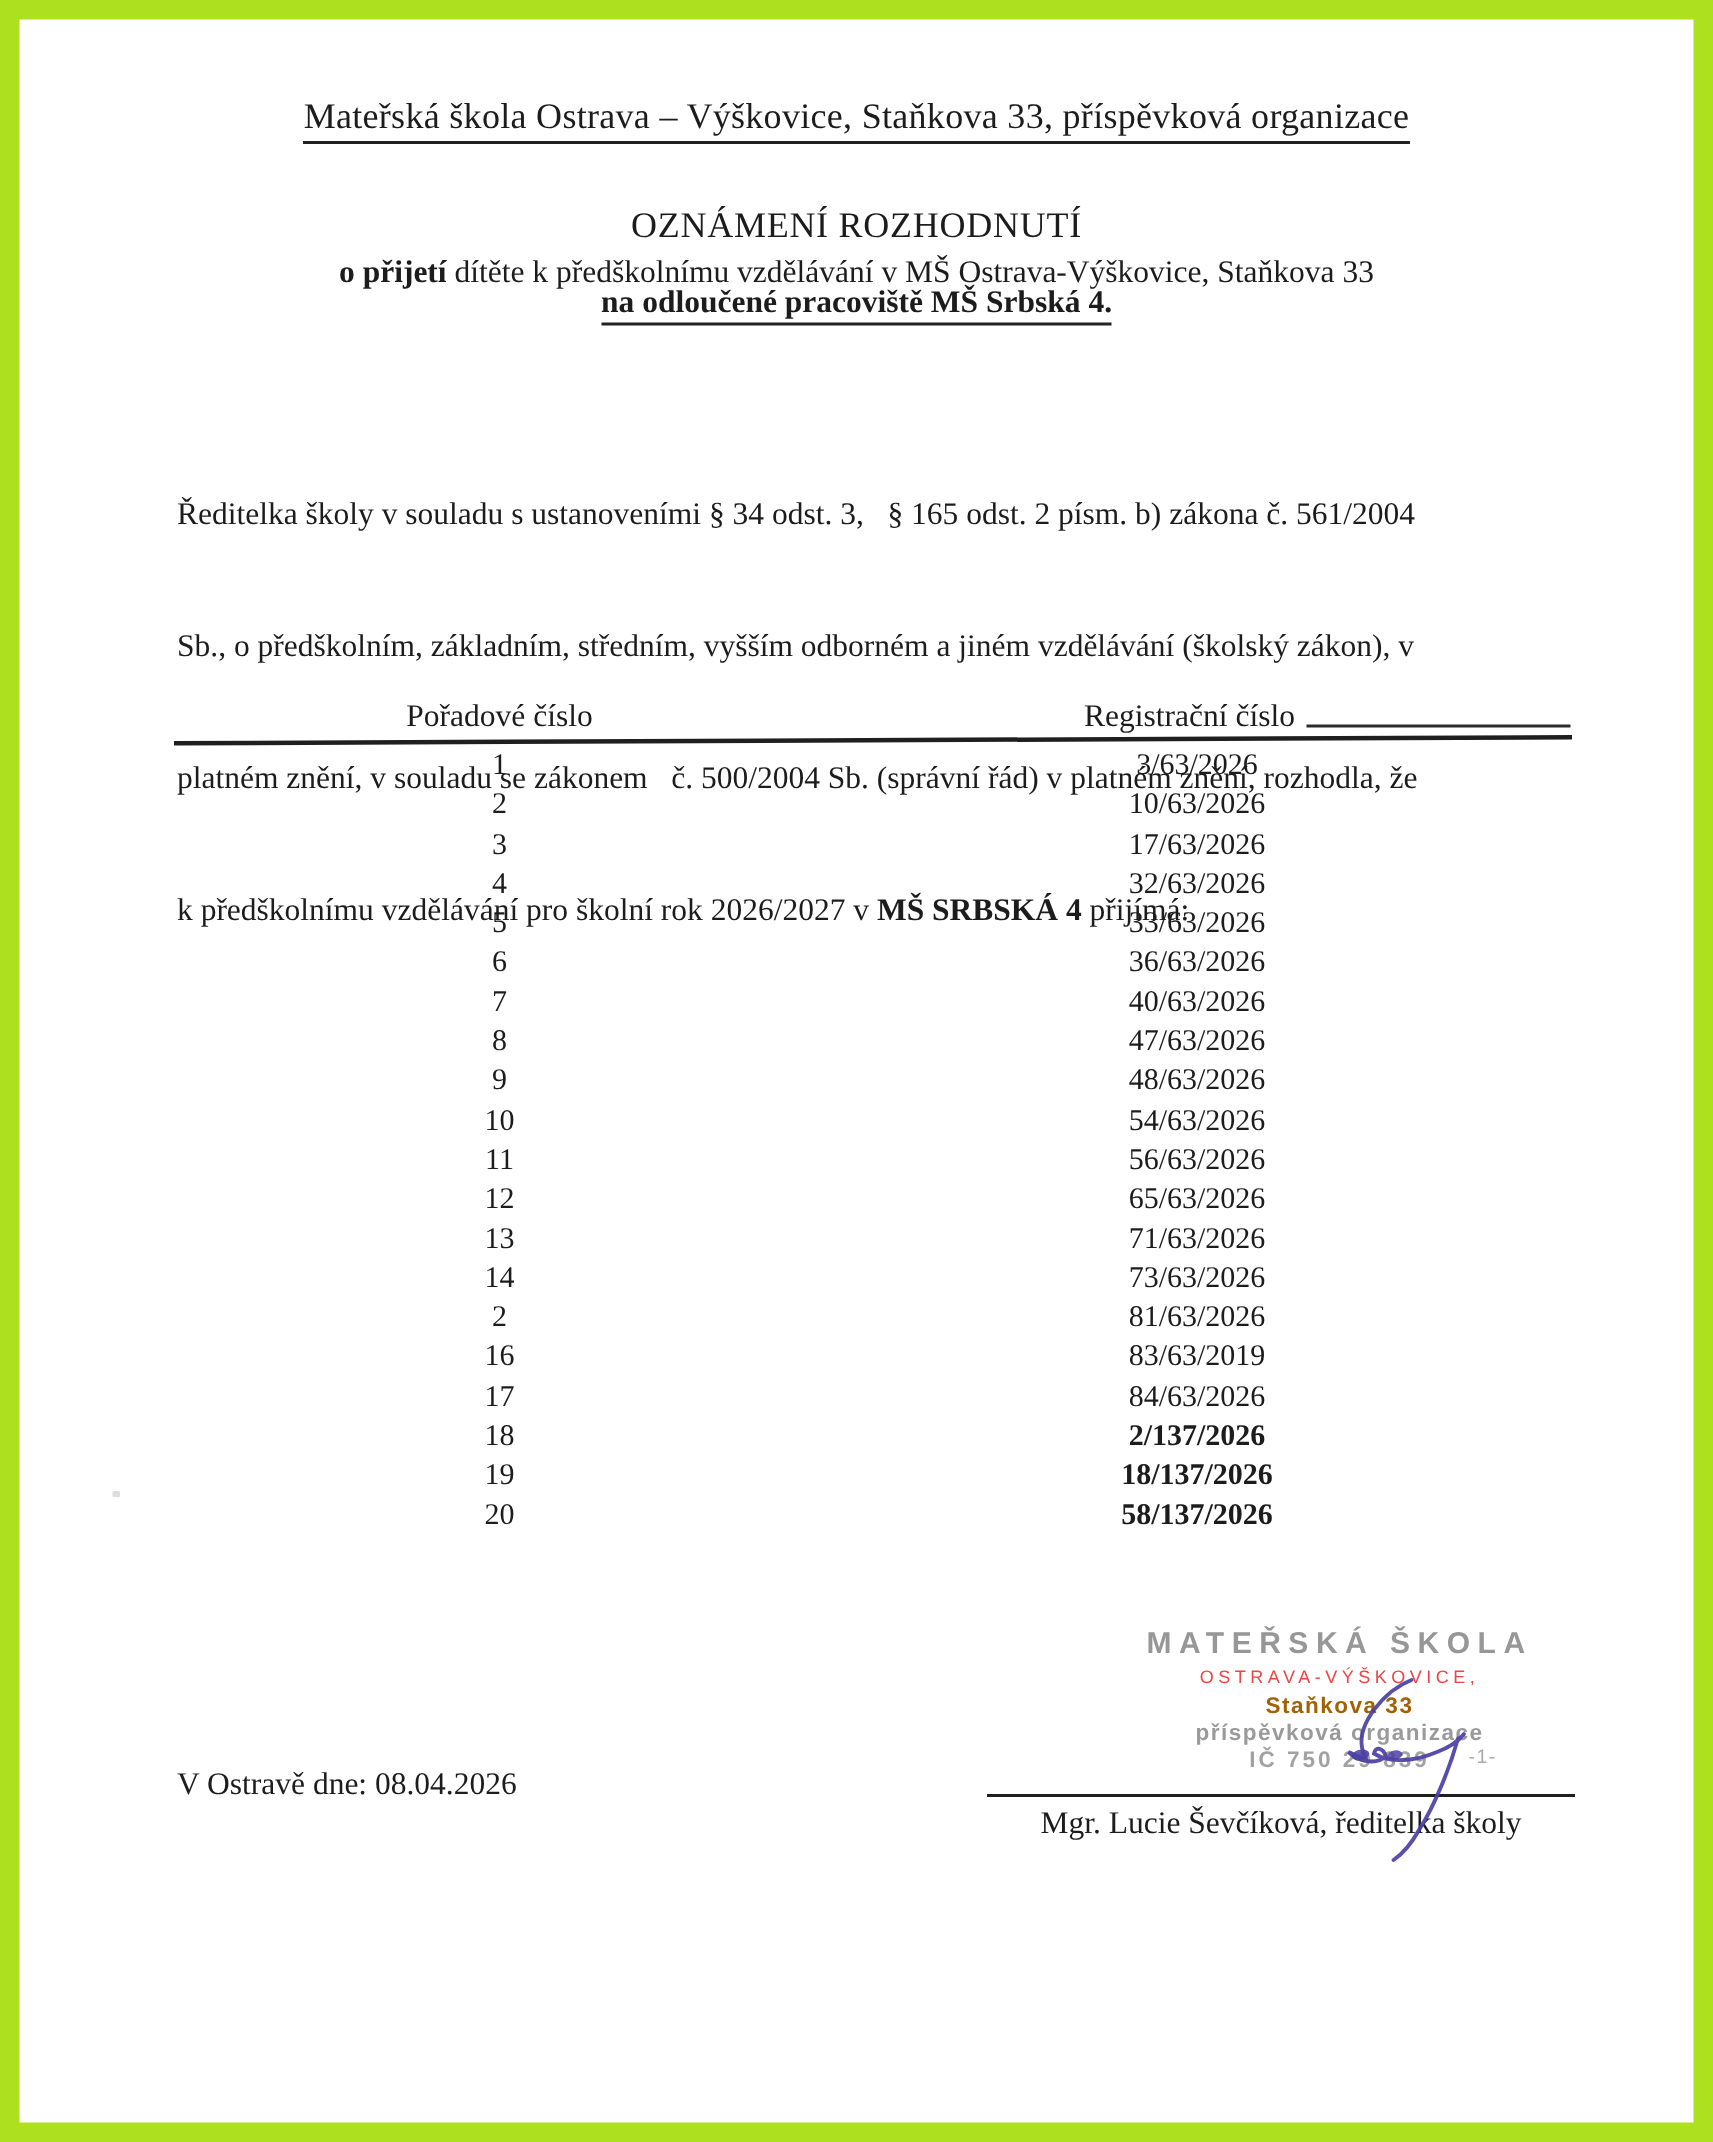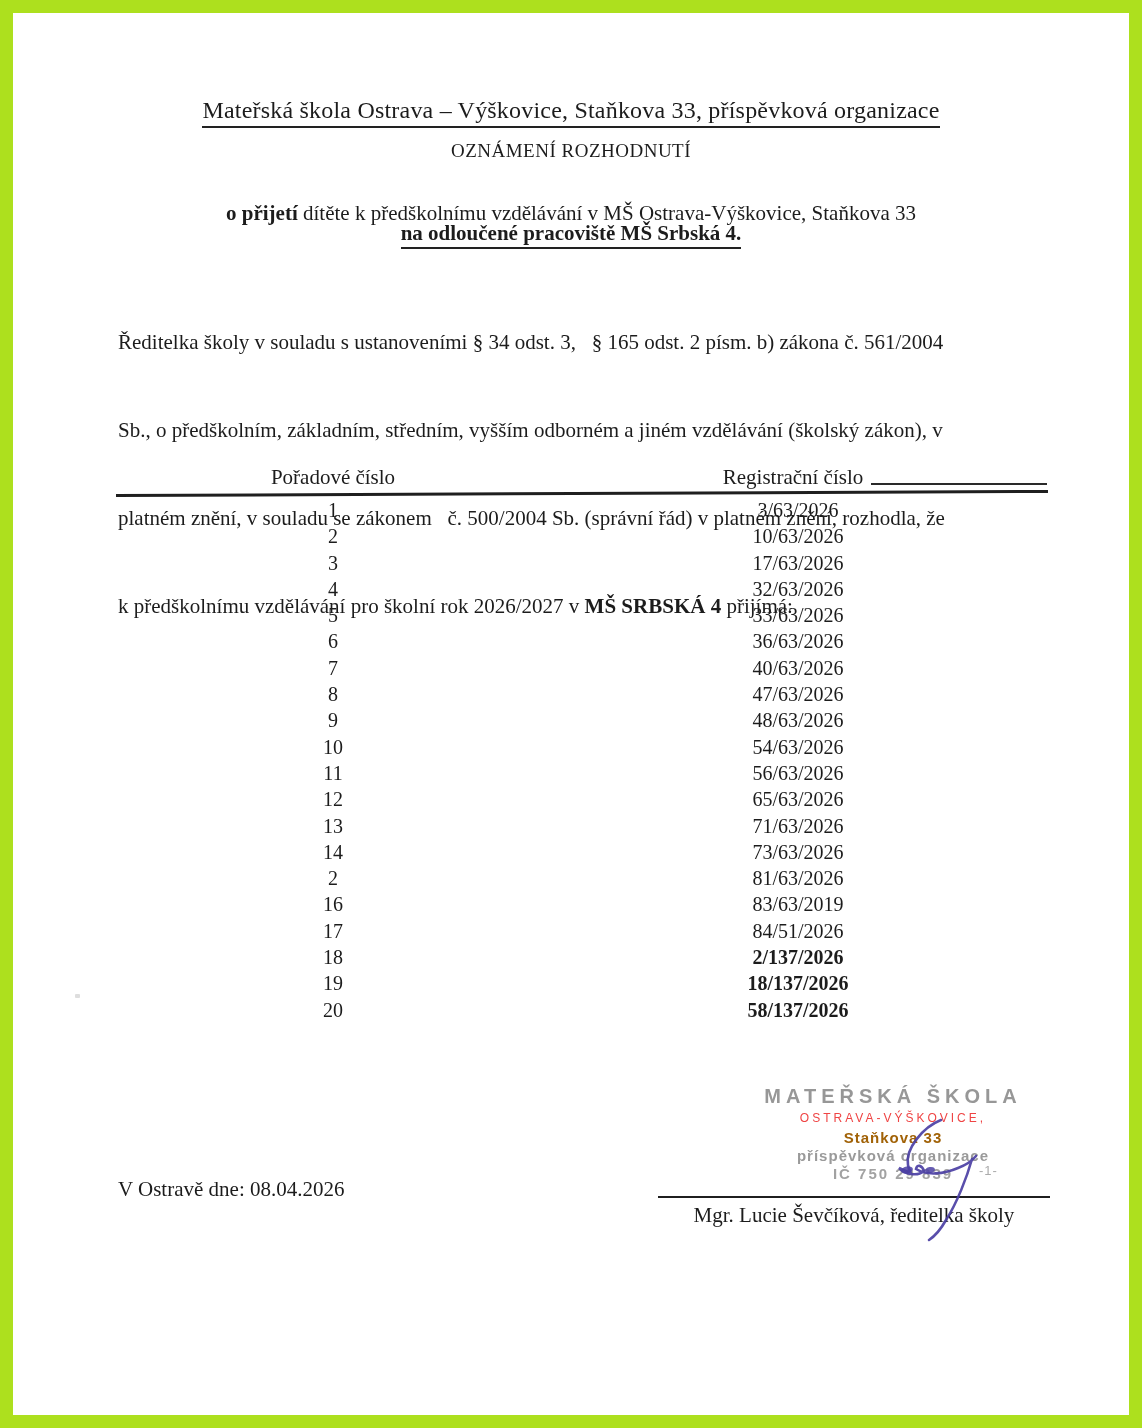--- a/index.html
+++ b/index.html
@@ -7,24 +7,24 @@
     position:relative;
     width:1142px;height:1428px;
     background:#ffffff;
     box-sizing:border-box;
     border:13px solid #ade01e;
     font-family:"Liberation Serif","DejaVu Serif",serif;
     color:#1c1c1c;
     overflow:hidden;
   }
   .abs{position:absolute;}
-  .centered{left:0;width:100%;text-align:center;margin-top:32px;}
+  .centered{left:0;width:100%;text-align:center;}
   .school-title{top:52px;font-size:24px;letter-spacing:.2px;}
   .school-title .u{border-bottom:2px solid #222;padding-bottom:3px;}
-  .notice-title{top:95px;font-size:19px;letter-spacing:.5px;}
+  .notice-title{top:125px;font-size:24px;letter-spacing:.5px;}
   .subtitle{top:156px;font-size:21px;}
   .subtitle b{font-weight:bold;}
   .workplace{top:176px;font-size:21px;font-weight:bold;}
   .workplace .u{border-bottom:2.5px solid #222;padding-bottom:2px;}
   .para{left:105px;top:260px;width:915px;font-size:21px;white-space:pre-wrap;}
   .para .pline{display:block;height:38px;line-height:38px;}
   .para b{font-weight:bold;}
 
   .col-head{top:452px;font-size:21px;transform:translateX(-50%);white-space:nowrap;}
   .col1-head{left:320px;}
@@ -140,21 +140,21 @@
       <div class="trow">
         <span class="cell-order">2</span>
         <span class="cell-reg">81/63/2026</span>
       </div>
       <div class="trow">
         <span class="cell-order">16</span>
         <span class="cell-reg">83/63/2019</span>
       </div>
       <div class="trow">
         <span class="cell-order">17</span>
-        <span class="cell-reg">84/51/2026</span>
+        <span class="cell-reg">84/63/2026</span>
       </div>
       <div class="trow">
         <span class="cell-order">18</span>
         <span class="cell-reg bold">2/137/2026</span>
       </div>
       <div class="trow">
         <span class="cell-order">19</span>
         <span class="cell-reg bold">18/137/2026</span>
       </div>
       <div class="trow">

